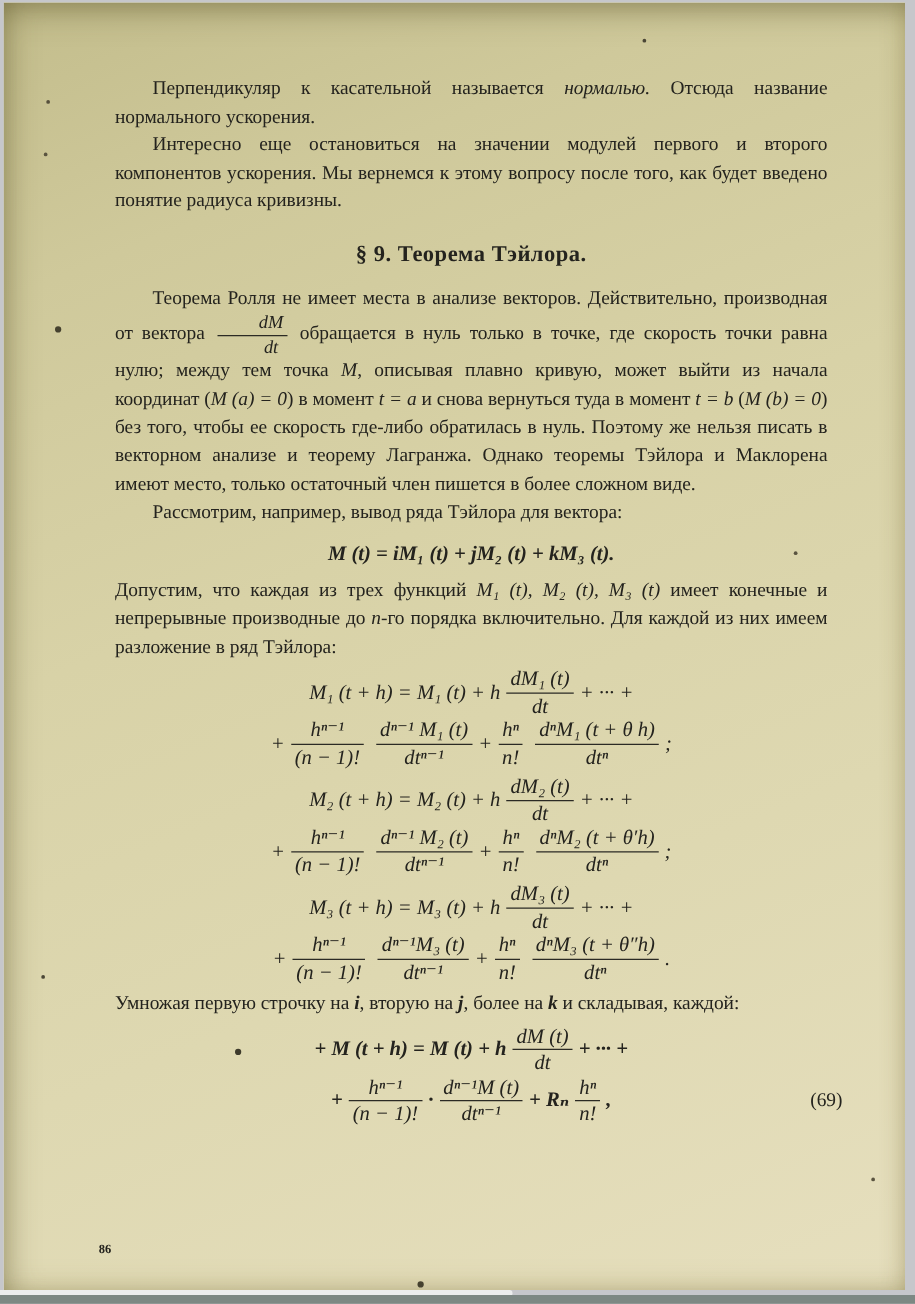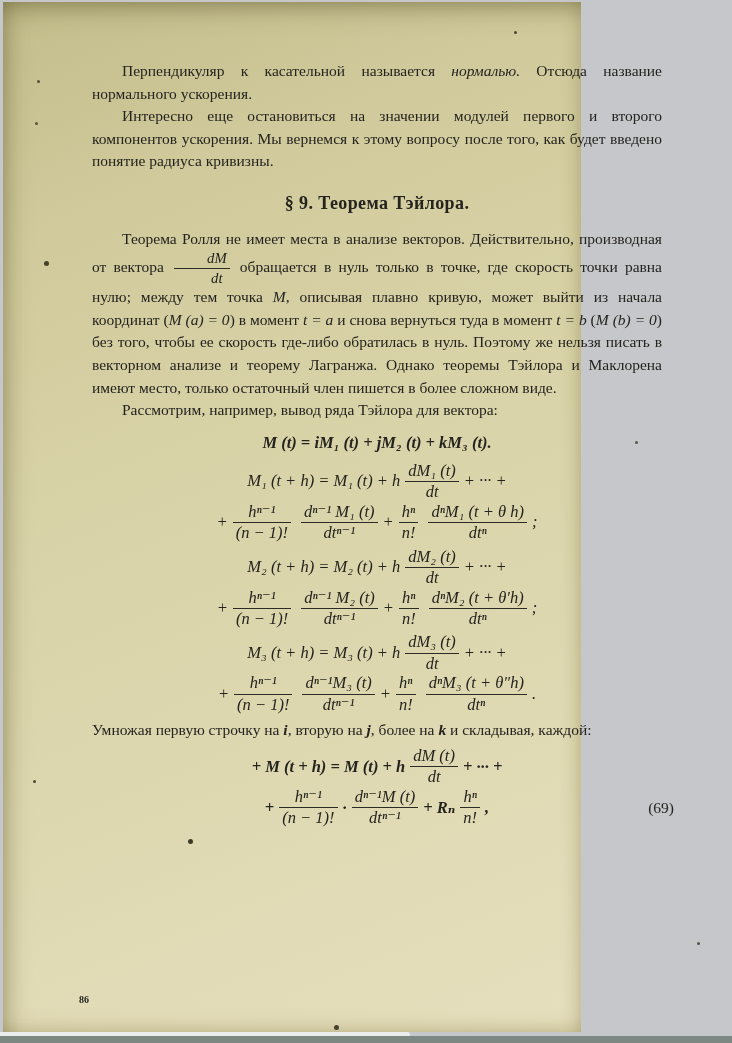--- a/index.html
+++ b/index.html
@@ -2,21 +2,21 @@
 <html><head>
 <meta charset="utf-8">
 <style>
   html,body { margin:0; padding:0; }
   body {
     width:732px; height:1043px; position:relative; overflow:hidden;
     background:#c6c7cb;
     font-family:"Liberation Serif","DejaVu Serif",serif;
   }
   .paper {
-    position:absolute; left:3px; top:2px; width:578px; height:1030px;
+    position:absolute; left:3px; top:2px; width:721px; height:1030px;
     background:linear-gradient(158deg,#c3bd8c 0%,#cfc99b 18%,#d8d2a7 42%,#ded8b1 68%,#e6dfbe 100%);
     box-shadow:
       inset 0 16px 26px -12px rgba(85,78,35,.5),
       inset 16px 0 26px -14px rgba(85,78,35,.38),
       inset -12px 0 20px -12px rgba(140,128,70,.28),
       inset 0 -14px 22px -14px rgba(140,128,70,.35);
   }
   .strip-light { position:absolute; left:0; top:1032px; width:410px; height:5px; background:#eceded; border-radius:0 3px 3px 0; }
   .strip-band  { position:absolute; left:0; top:1036px; width:732px; height:7px; background:#7d8883; }
 
@@ -86,20 +86,21 @@
     <p class="indent"><span>Теорема Ролля не имеет места в анализе векторов. Действительно, производная от вектора </span><span class="frac b">
           <span class="num">dM</span>
           <span class="den">dt</span>
         </span><span> обращается в нуль только в точке, где скорость точки равна нулю; между тем точка </span><i>M</i><span>, описывая плавно кривую, может выйти из начала координат (</span><i>M (a) = 0</i><span>) в момент </span><i>t = a</i><span> и снова вернуться туда в момент </span><i>t = b</i><span> (</span><i>M (b) = 0</i><span>) без того, чтобы ее скорость где-либо обратилась в нуль. Поэтому же нельзя писать в векторном анализе и теорему Лагранжа. Однако теоремы Тэйлора и Маклорена имеют место, только остаточный член пишется в более сложном виде.</span></p>
     <p class="indent"><span>Рассмотрим, например, вывод ряда Тэйлора для вектора:</span></p>
 
     <div class="eq eq-vector">
       <div class="eq-line"><b class="bi">M (t) = iM₁ (t) + jM₂ (t) + kM₃ (t).</b></div>
     </div>
 
+    <p><span>Допустим, что каждая из трех функций </span><i>M₁ (t), M₂ (t), M₃ (t)</i><span> имеет конечные и непрерывные производные до </span><i>n</i><span>-го порядка включительно. Для каждой из них имеем разложение в ряд Тэйлора:</span></p>
 
     <div class="eq">
       <div class="eq-line"><i>M₁ (t + h) = M₁ (t) + h</i><span class="frac"><span class="num">dM₁ (t)</span><span class="den">dt</span></span><i>+ ··· +</i></div>
       <div class="eq-line"><i>+</i><span class="frac"><span class="num">hⁿ⁻¹</span><span class="den">(n − 1)!</span></span><span class="frac"><span class="num">dⁿ⁻¹ M₁ (t)</span><span class="den">dtⁿ⁻¹</span></span><i>+</i><span class="frac"><span class="num">hⁿ</span><span class="den">n!</span></span><span class="frac"><span class="num">dⁿM₁ (t + θ h)</span><span class="den">dtⁿ</span></span><i>;</i></div>
     </div>
 
     <div class="eq">
       <div class="eq-line"><i>M₂ (t + h) = M₂ (t) + h</i><span class="frac"><span class="num">dM₂ (t)</span><span class="den">dt</span></span><i>+ ··· +</i></div>
       <div class="eq-line"><i>+</i><span class="frac"><span class="num">hⁿ⁻¹</span><span class="den">(n − 1)!</span></span><span class="frac"><span class="num">dⁿ⁻¹ M₂ (t)</span><span class="den">dtⁿ⁻¹</span></span><i>+</i><span class="frac"><span class="num">hⁿ</span><span class="den">n!</span></span><span class="frac"><span class="num">dⁿM₂ (t + θ′h)</span><span class="den">dtⁿ</span></span><i>;</i></div>
     </div>

